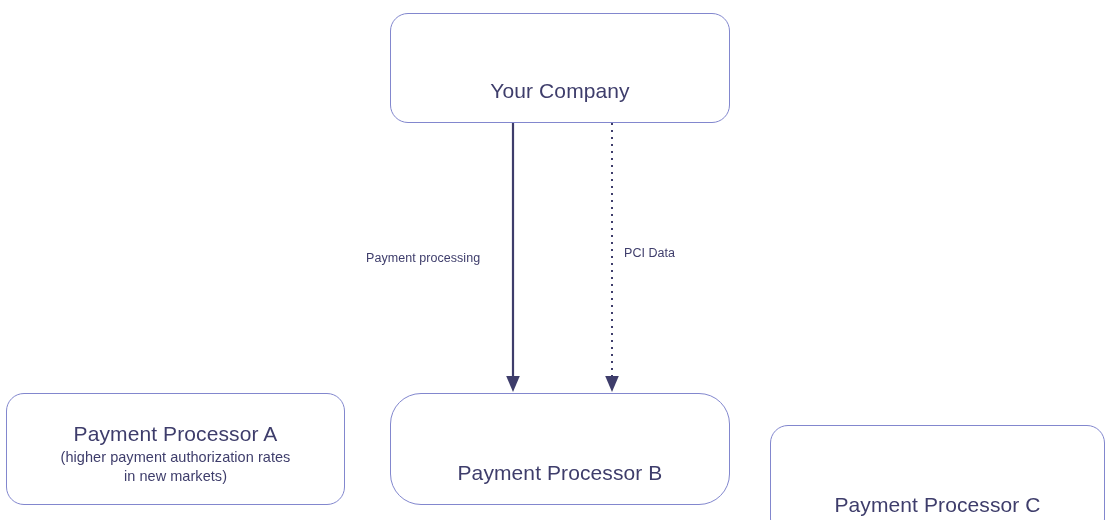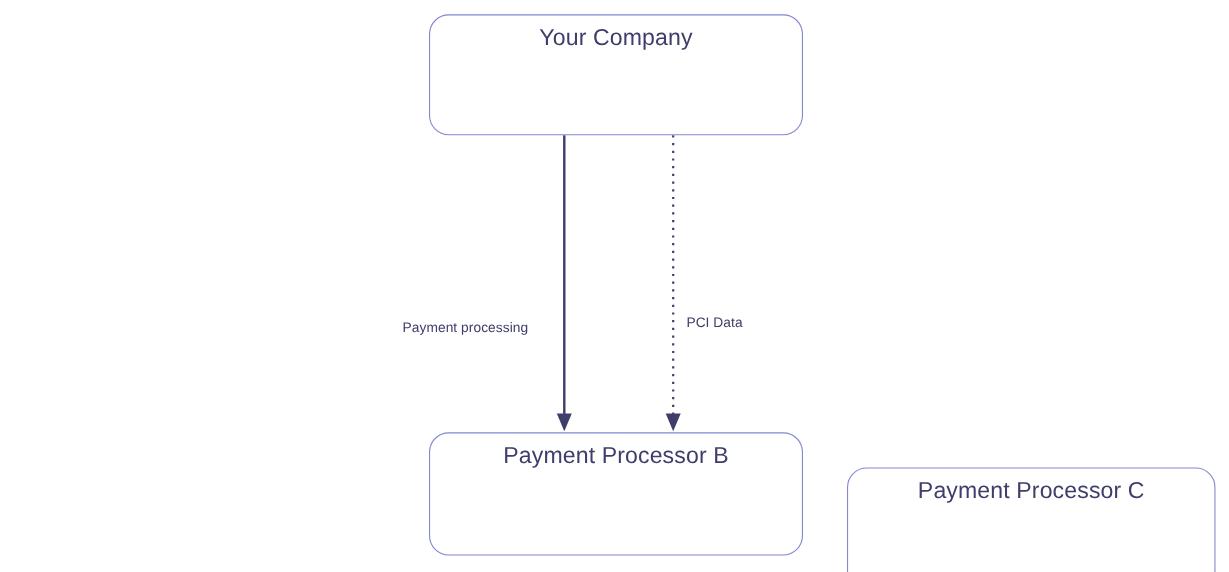--- a/index.html
+++ b/index.html
@@ -28,23 +28,23 @@
   
   .node {
     position: absolute;
     box-sizing: border-box;
     border: 1.6px solid #8287ce;
     border-radius: 18px;
     background: #ffffff;
     display: flex;
     flex-direction: column;
     align-items: center;
-    justify-content: flex-start;
+    justify-content: flex-end;
     text-align: center;
-    padding: 7px 10px;
+    padding: 18px 10px;
   }
   .node-title {
     font-size: 21px;
     line-height: 27px;
     color: #3e3d6b;
     letter-spacing: 0.1px;
     white-space: nowrap;
   }
   .node-subtitle {
     font-size: 14.5px;
@@ -68,20 +68,21 @@
     left: 6px;
     top: 393px;
     width: 339px;
     height: 112px;
   }
   #node-processor-b {
     left: 390px;
     top: 393px;
     width: 340px;
     height: 112px;
+    border-radius: 31px;
   }
   #node-processor-c {
     left: 770px;
     top: 393px;
     width: 335px;
     height: 112px;
     margin-top: 32px;
   }
 
   
@@ -95,21 +96,20 @@
   }
 
   
   .edge-label {
     position: absolute;
     font-size: 12.5px;
     line-height: 16px;
     color: #3e3d6b;
     white-space: nowrap;
     letter-spacing: 0.05px;
-    margin-top: 40px;
   }
   #edge-label-payment-processing {
     left: 366px;
     top: 250px;
     text-align: right;
   }
   #edge-label-pci-data {
     left: 624px;
     top: 245px;
     text-align: right;
@@ -134,20 +134,27 @@
   </svg>
 
   <div class="edge-label" id="edge-label-payment-processing">Payment processing</div>
 
   <div class="edge-label" id="edge-label-pci-data">PCI Data</div>
 
   <div class="node" id="node-your-company">
     <div class="node-title">Your Company</div>
   </div>
 
+  <div class="node" id="node-processor-a">
+    <div class="node-title">Payment Processor A</div>
+    <div class="node-subtitle">
+      <span class="sub-line">(higher payment authorization rates</span>
+      <span class="sub-line">in new markets)</span>
+    </div>
+  </div>
 
   <div class="node" id="node-processor-b">
     <div class="node-title">Payment Processor B</div>
   </div>
 
   <div class="node" id="node-processor-c">
     <div class="node-title">Payment Processor C</div>
   </div>
 
 </div>

